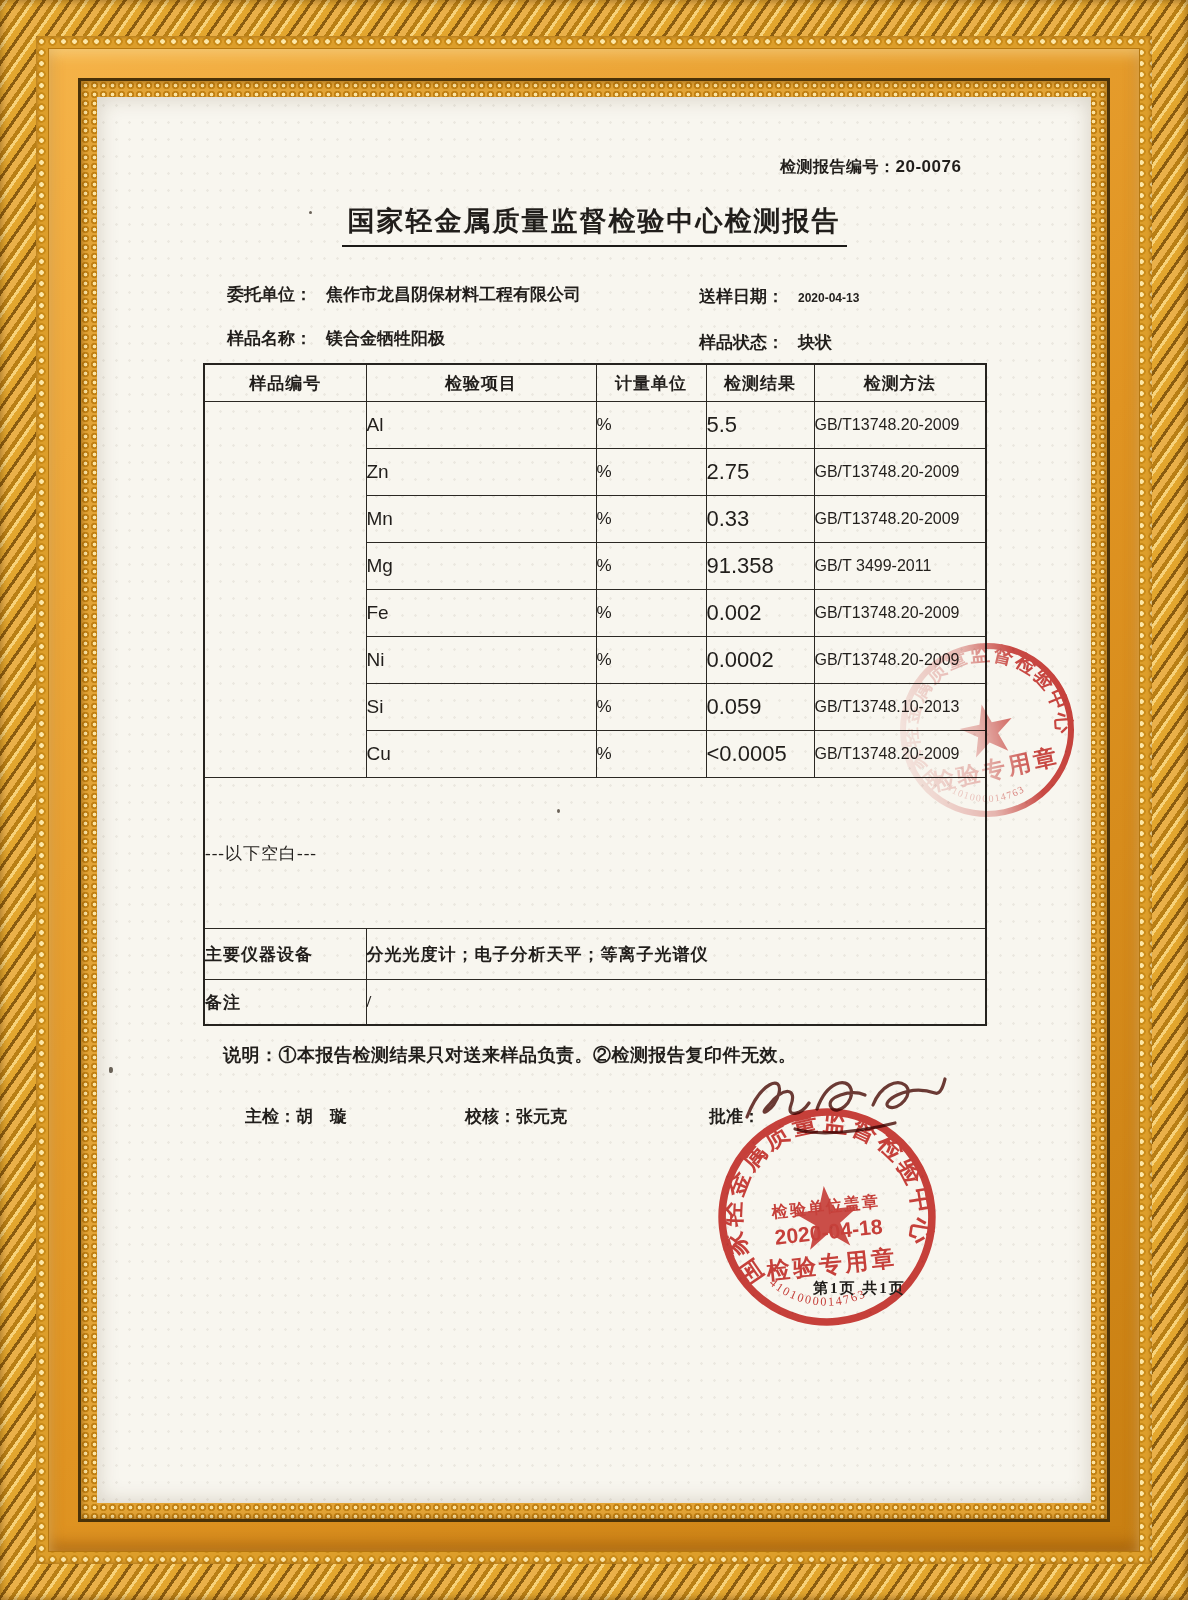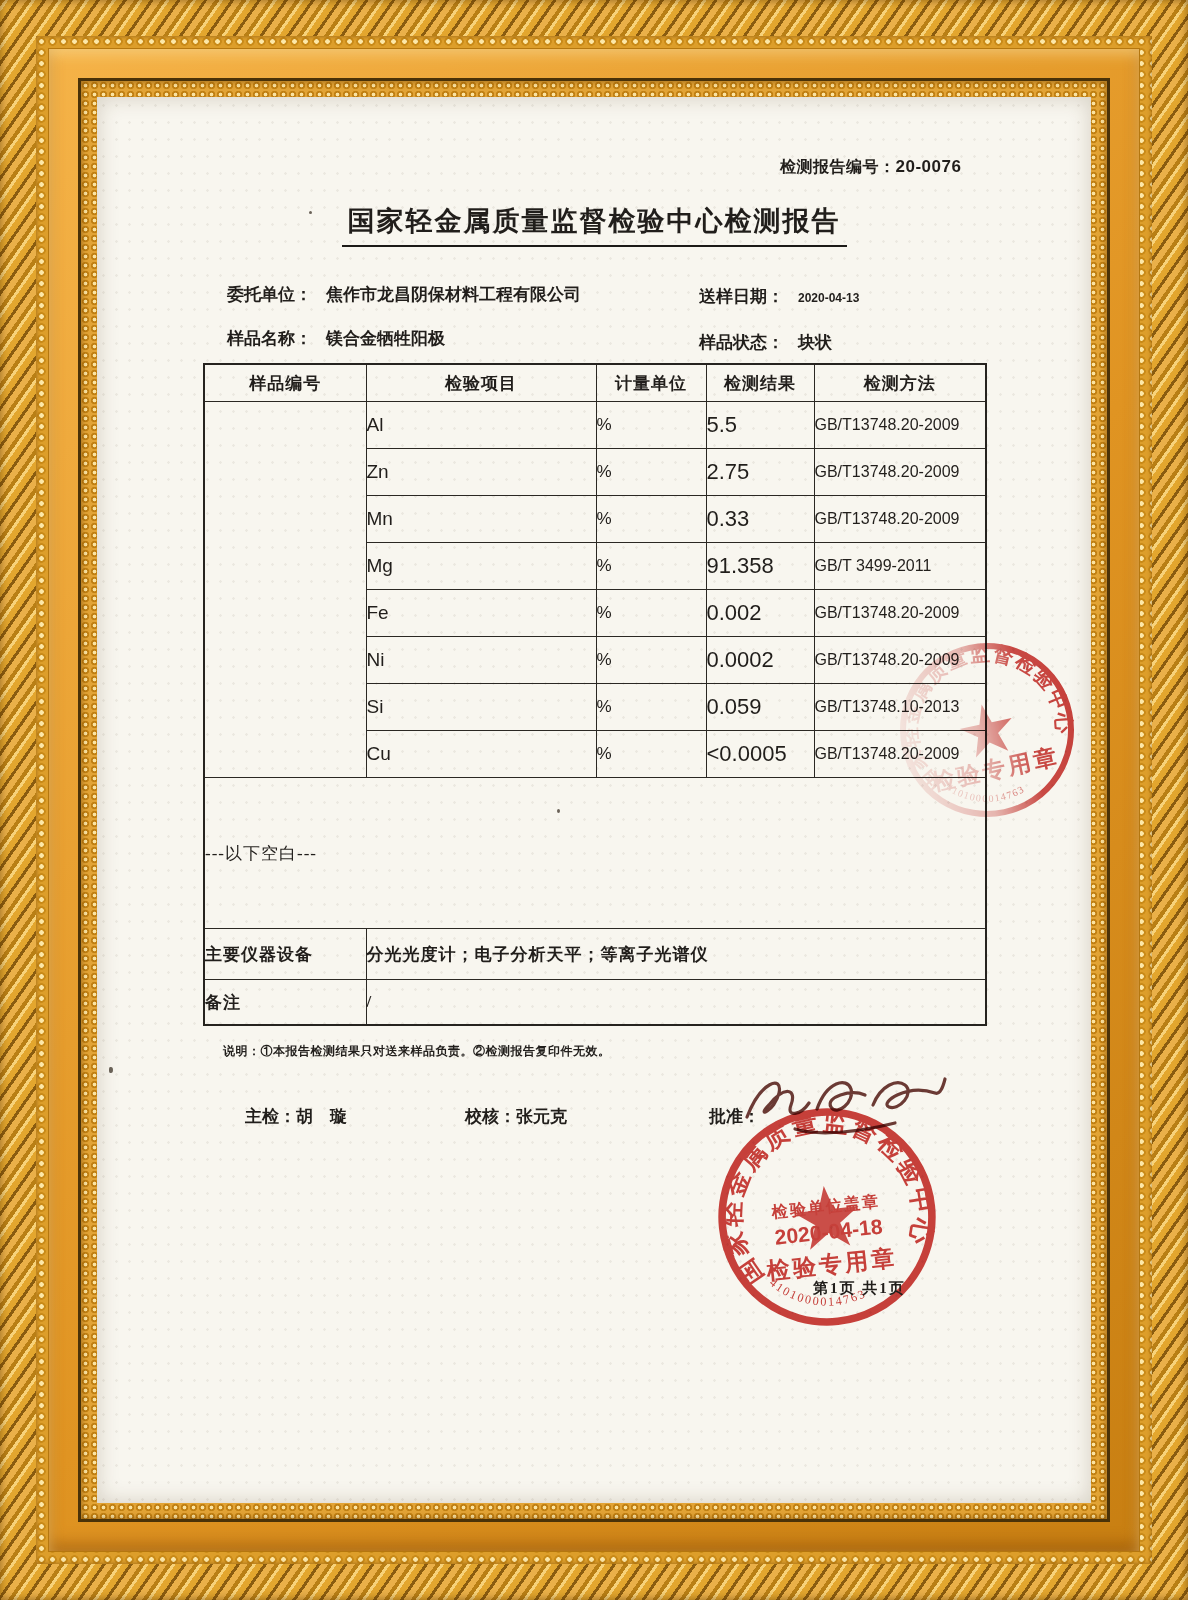--- a/index.html
+++ b/index.html
@@ -43,21 +43,21 @@
   tr.item-row{height:47px;}
   td.item{font-family:"Liberation Sans","DejaVu Sans",sans-serif;font-size:19px;}
   td.unit{font-family:"Liberation Sans","DejaVu Sans",sans-serif;font-size:17px;}
   td.result{font-family:"Liberation Sans","DejaVu Sans",sans-serif;font-size:22px;}
   td.method{font-family:"Liberation Sans","DejaVu Sans",sans-serif;font-size:16px;}
   td.blank-cell{height:150px;vertical-align:top;font-size:17px;padding-top:6px;letter-spacing:1px;}
   td.lbl{height:50px;font-size:17px;font-weight:700;letter-spacing:1px;}
   td.val-left{text-align:left;padding-left:12px;font-size:17px;font-weight:700;letter-spacing:1px;}
   tr.remark-row td{height:44px;}
   
-  .note{top:946px;left:126px;font-size:12px;font-weight:700;letter-spacing:.5px;}
+  .note{top:946px;left:126px;font-size:18px;font-weight:700;letter-spacing:.5px;}
   .sig{font-size:17px;font-weight:700;white-space:nowrap;}
   .footer{top:1182px;left:716px;font-size:15px;font-weight:700;z-index:6;letter-spacing:2px;}
   
   .stamp{mix-blend-mode:multiply;opacity:.93;}
   .scrawl{z-index:5;mix-blend-mode:multiply;}
   .speck{position:absolute;background:#6a6258;border-radius:50%;}
 </style>
 </head>
 <body>
 

